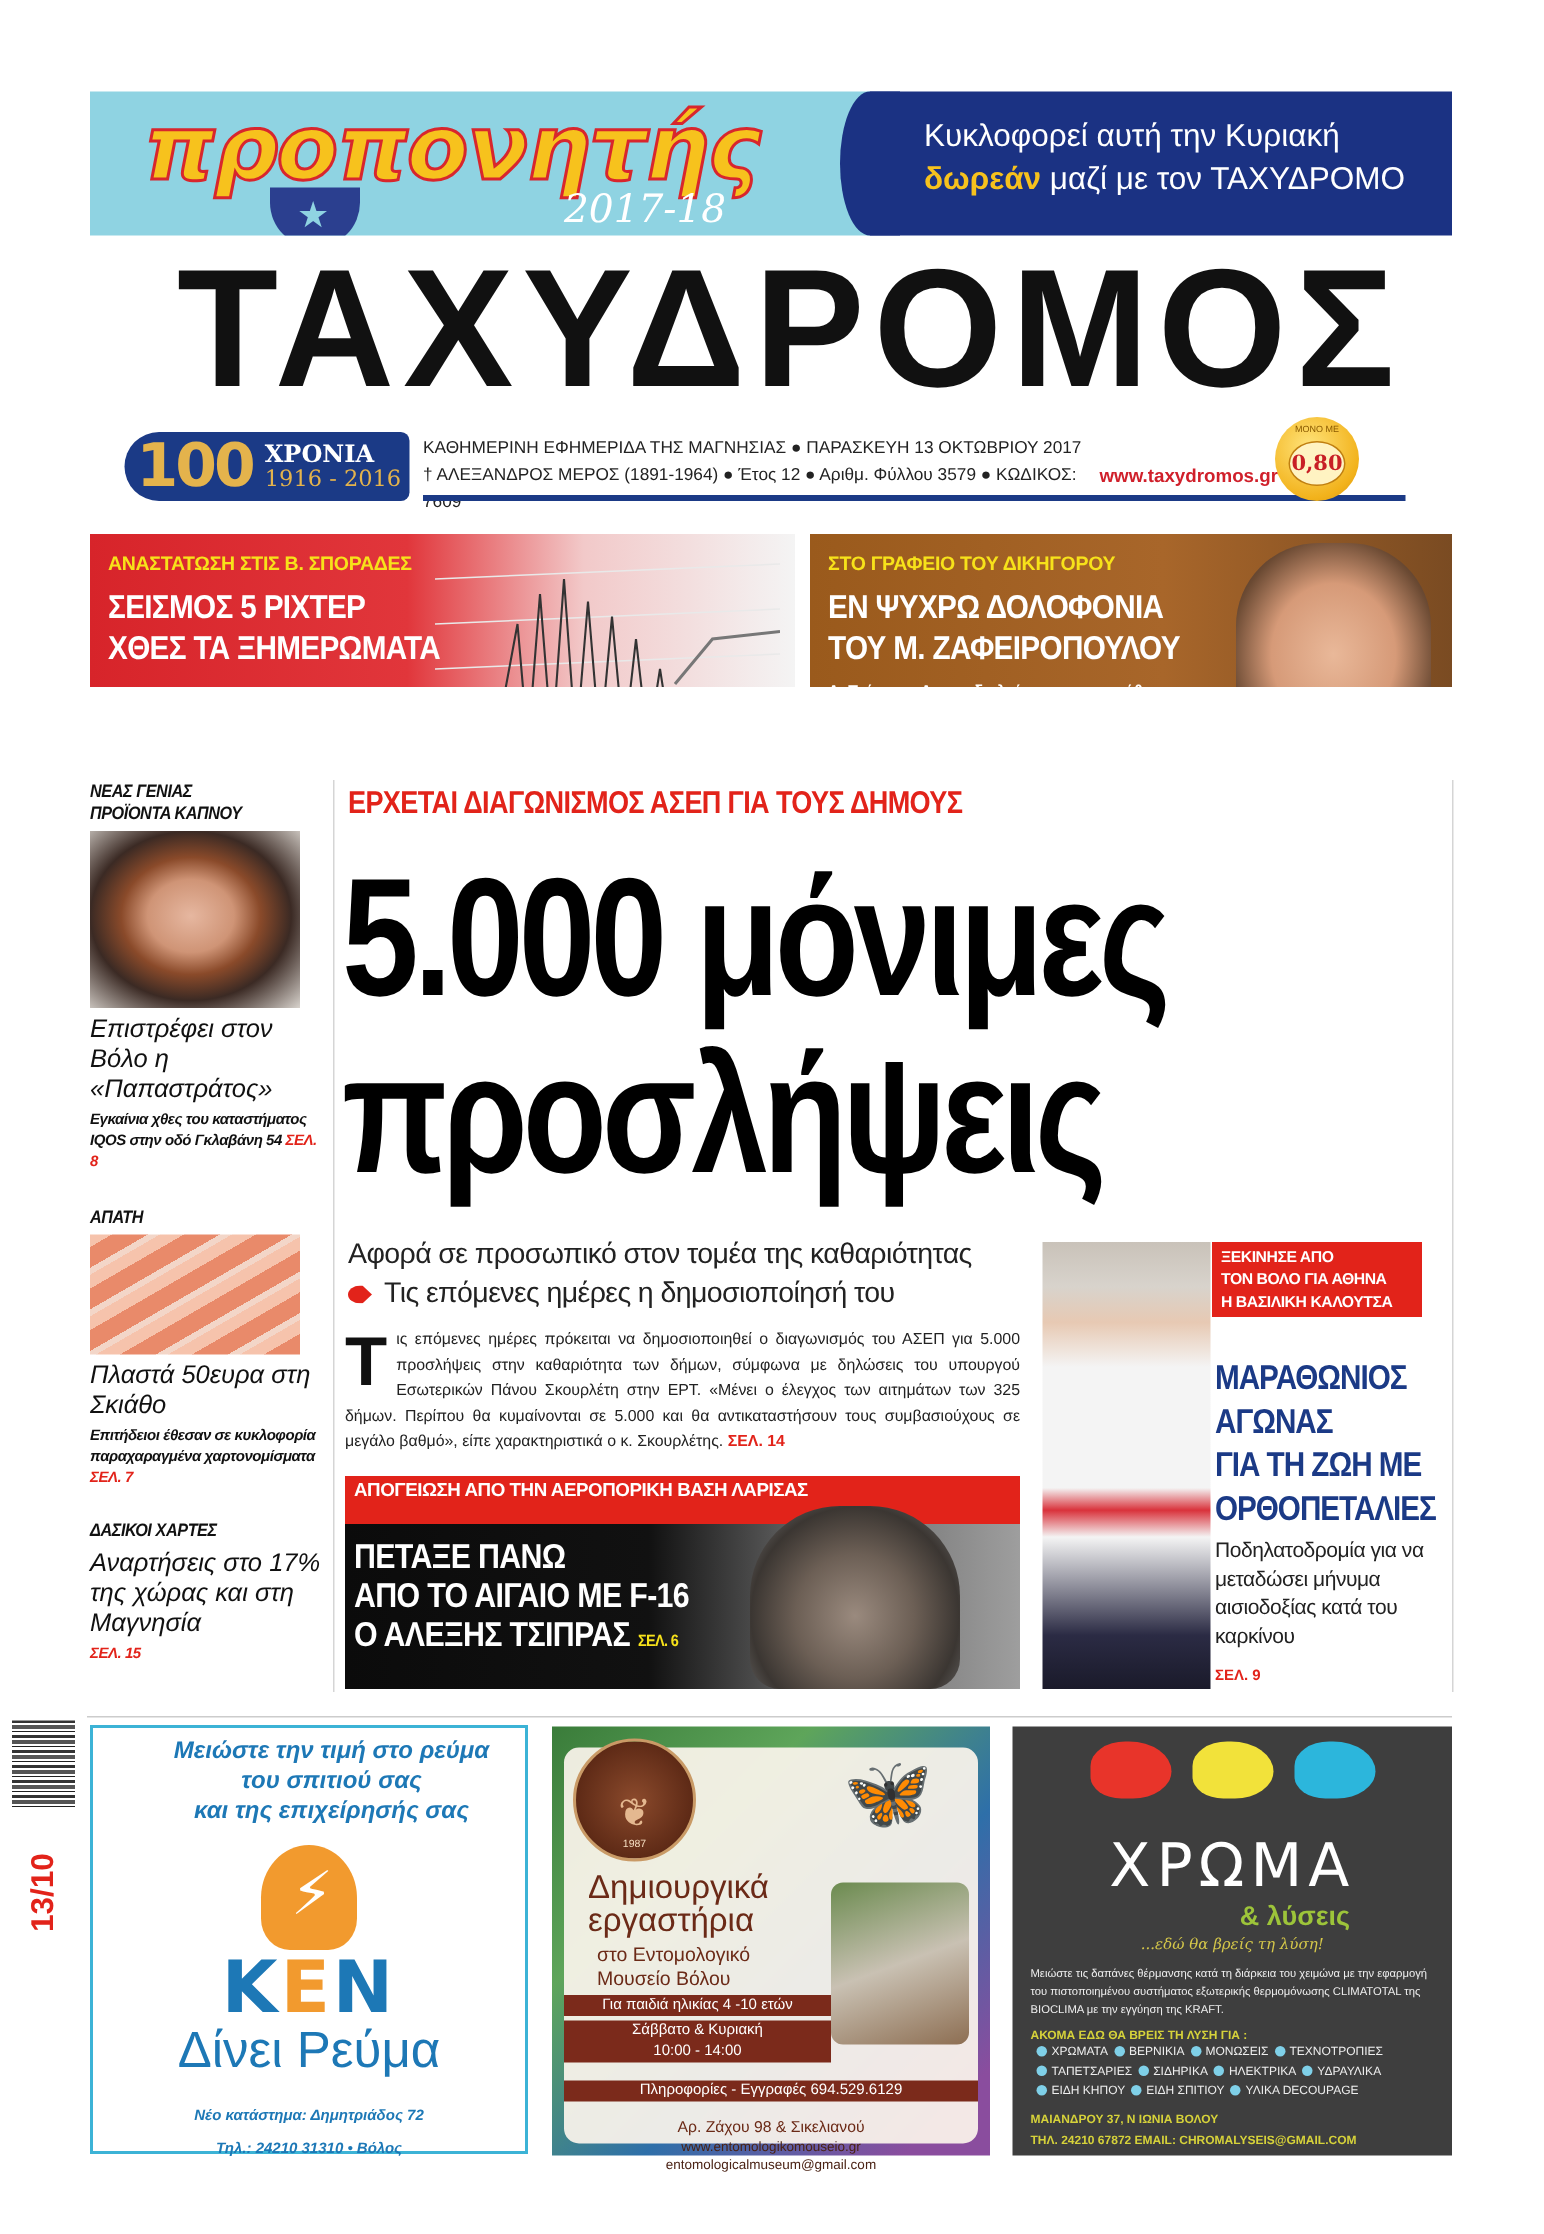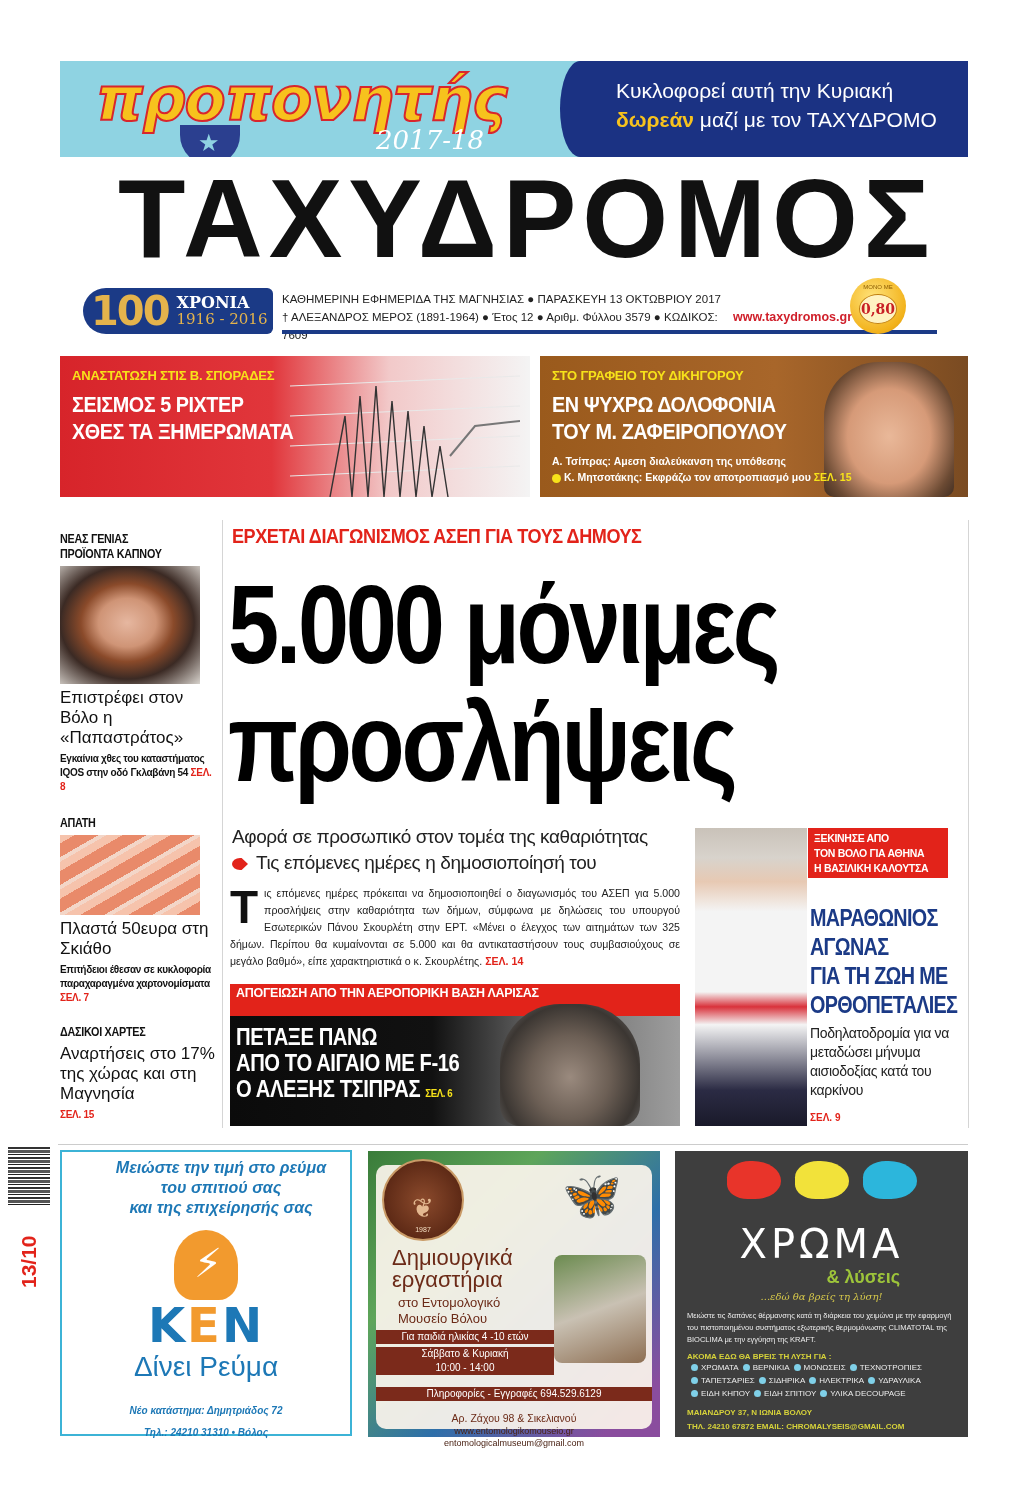--- a/index.html
+++ b/index.html
@@ -32,33 +32,33 @@
   #info { left: 282px; top: 290px; width: 570px; font-family: "Liberation Sans", sans-serif; font-size: 11.5px; color: #222; line-height: 18px; }
   #info .row2 { display: flex; justify-content: space-between; }
   #info .web { color: #d0202b; font-weight: bold; font-size: 12.5px; }
   #rule { left: 282px; top: 330px; width: 655px; height: 4px; background: #1b3a86; }
 
   #price { left: 850px; top: 278px; width: 56px; height: 56px; border-radius: 50%; background: radial-gradient(circle at 40% 35%, #ffe37a, #f2b21b 70%, #d58f0c); display: flex; align-items: center; justify-content: center; flex-direction: column; }
   #price .m { font-size: 6px; color: #8a5a00; position: absolute; top: 6px; }
   #price .v { background: #fff3c2; border: 1px solid #c07f10; border-radius: 50%; width: 38px; height: 30px; display: flex; align-items: center; justify-content: center; font-family: "DejaVu Serif", serif; font-weight: bold; font-size: 14px; color: #c81f25; margin-top: 6px; }
 
   
-  .topbox { top: 356px; height: 141px; color: #fff; overflow: hidden; padding: 12px 0 0 12px; }
+  .topbox { top: 356px; height: 102px; color: #fff; overflow: hidden; padding: 12px 0 0 12px; }
   #earthquake { left: 60px; width: 470px; background: linear-gradient(90deg, #d7242a 0%, #e1363b 45%, #f2c9c9 70%, #f4f4f4 100%); }
   #earthquake .seis { position: absolute; right: 10px; top: 0; width: 230px; height: 141px; }
   #lawyer { left: 540px; width: 428px; background: linear-gradient(90deg, #9a5a1c 0%, #a8662a 55%, #7a4b22 100%); }
   #lawyer .face { position: absolute; right: 14px; top: 6px; width: 130px; height: 135px; border-radius: 55px 55px 10px 10px; background: radial-gradient(ellipse at 50% 55%, #e9b899 0%, #d69a78 45%, #6b4a33 75%, #2b1f18 100%); }
   .kicker { font-family: "Liberation Sans", sans-serif; font-weight: bold; font-size: 13px; color: #f7e21a; letter-spacing: -0.2px; position: relative; }
   .tophead { font-family: "Liberation Sans", sans-serif; font-weight: bold; font-size: 22px; line-height: 27px; margin-top: 8px; letter-spacing: -0.5px; transform: scaleX(0.9); transform-origin: left; position: relative; }
   .topsub { font-weight: bold; font-size: 10.5px; line-height: 16px; margin-top: 8px; position: relative; }
   .topsub .pg { color: #f7e21a; }
   .dot-y { display: inline-block; width: 9px; height: 9px; border-radius: 50%; background: #f7e21a; margin-right: 3px; vertical-align: middle; }
 
   
-  #leftcol { left: 60px; top: 532px; width: 155px; }
+  #leftcol { left: 60px; top: 520px; width: 155px; font-style: italic; }
   #colrule { left: 222px; top: 520px; width: 1px; height: 608px; background: #d5d5d5; }
   .lk { font-weight: bold; font-size: 12px; line-height: 15px; letter-spacing: -0.3px; color: #111; transform: scaleX(0.9); transform-origin: left; }
   .lhead { font-size: 17px; line-height: 20px; color: #111; margin-top: 4px; }
   .lsub { font-weight: bold; font-size: 10px; line-height: 14px; margin-top: 4px; letter-spacing: -0.3px; }
   .red { color: #e2231a; }
   .photo-woman { width: 140px; height: 118px; margin-top: 4px; background: radial-gradient(ellipse at 48% 48%, #e6b7a0 0%, #cf9476 28%, #8a4a2a 45%, #3b2a24 65%, #d8d3cd 100%); }
   .photo-money { width: 140px; height: 80px; margin-top: 4px; background: repeating-linear-gradient(-30deg, #e98a6a 0 12px, #f6c3ac 12px 20px, #f3d6c8 20px 24px); }
 
   
   #main-kicker { left: 232px; top: 524px; font-weight: bold; font-size: 21px; color: #e2231a; letter-spacing: -0.5px; transform: scaleX(0.86); transform-origin: left; white-space: nowrap; }
@@ -90,21 +90,21 @@
   #datetag { left: 4px; top: 1238px; width: 50px; height: 50px; color: #e2231a; font-weight: bold; font-size: 21px; transform: rotate(-90deg); transform-origin: center; text-align: center; line-height: 50px; }
 
   
   #ad-ken { left: 60px; top: 1150px; width: 292px; height: 286px; border: 2px solid #3cb3d6; background: #fff; text-align: center; }
   #ad-ken .top { color: #1d78b6; font-style: italic; font-weight: bold; font-size: 16px; line-height: 20px; margin-top: 6px; padding-left: 30px; }
   #ad-ken .bulb { width: 64px; height: 70px; margin: 12px auto 0; background: #f29a2e; border-radius: 50% 50% 30% 30%; position: relative; }
   #ad-ken .bolt { position: absolute; left: 20px; top: 8px; color: #fff; font-size: 40px; line-height: 50px; font-weight: bold; }
   #ad-ken .logo { font-family: "DejaVu Sans", sans-serif; font-weight: bold; font-size: 48px; line-height: 50px; letter-spacing: 2px; }
   #ad-ken .logo .k { color: #1d78b6; }
   #ad-ken .logo .e { color: #f29a2e; }
-  #ad-ken .slogan { color: #1d78b6; font-size: 28px; line-height: 34px; }
+  #ad-ken .slogan { color: #1d78b6; font-size: 34px; line-height: 34px; }
   #ad-ken .addr { color: #1d78b6; font-style: italic; font-weight: bold; font-size: 10px; line-height: 22px; margin-top: 16px; }
 
   
   #ad-museum { left: 368px; top: 1151px; width: 292px; height: 286px; background: linear-gradient(135deg, #3a7c3a, #5ea55a 30%, #2e6fa9 60%, #8a4d9e 90%); padding: 14px 8px 8px; }
   #ad-museum .panel { position: relative; width: 100%; height: 100%; background: rgba(251,244,236,0.93); border-radius: 10px; text-align: center; padding-top: 82px; color: #6b2a17; }
   #ad-museum .seal { position: absolute; left: 6px; top: -6px; width: 82px; height: 82px; border-radius: 50%; background: radial-gradient(circle, #8b4a2c 0%, #5e2a16 70%); border: 2px solid #c99a66; color: #f3dcc0; font-size: 7px; display: flex; flex-direction: column; align-items: center; justify-content: flex-end; padding-bottom: 6px; }
   #ad-museum .seal .bf { font-size: 26px; margin-bottom: 2px; color: #e4b890; }
   #ad-museum .butterfly { position: absolute; right: 30px; top: 2px; font-size: 48px; color: #3b2a20; }
   #ad-museum .kids { position: absolute; right: 6px; top: 90px; width: 92px; height: 108px; border-radius: 8px; background: linear-gradient(160deg, #6b8b4f, #c9c1b3 50%, #8d6e52); }
   #ad-museum .h1 { font-size: 22px; line-height: 22px; text-align: left; padding-left: 16px; }

